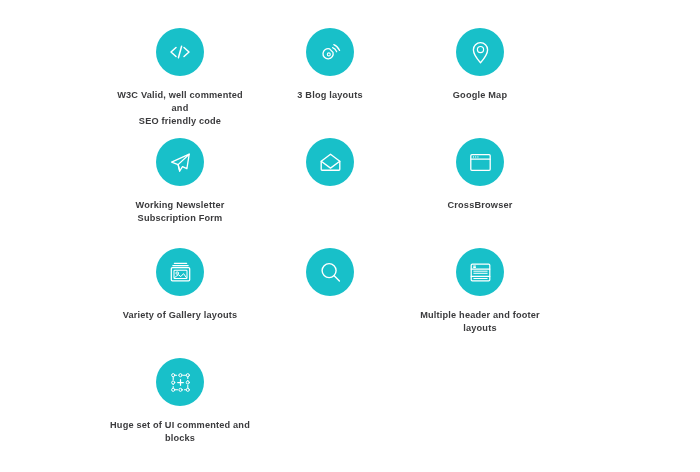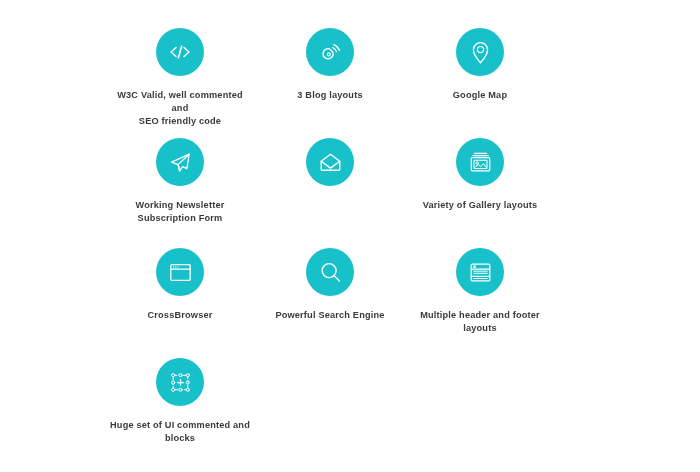--- a/index.html
+++ b/index.html
@@ -119,53 +119,52 @@
     <div class="icon-badge">
       <svg width="27" height="27" viewBox="0 0 27 27" fill="none" stroke="#ffffff" stroke-width="1.35" stroke-linecap="round" stroke-linejoin="round">
         <path d="M4.2 12.3 L13.5 5.3 L22.8 12.3 v8.0 a0.9 0.9 0 0 1 -0.9 0.9 H5.1 a0.9 0.9 0 0 1 -0.9 -0.9 z"></path>
         <polyline points="4.2,12.3 13.5,19.1 22.8,12.3"></polyline>
       </svg>
     </div>
   </div>
 
   <div class="feature-item">
     <div class="icon-badge">
+      <svg width="27" height="27" viewBox="0 0 27 27" fill="none" stroke="#ffffff" stroke-width="1.3" stroke-linecap="round" stroke-linejoin="round">
+        <rect x="3.8" y="5.6" width="19.4" height="15.8" rx="1.1"></rect>
+        <line x1="3.8" y1="10.2" x2="23.2" y2="10.2"></line>
+        <circle cx="6.5" cy="7.9" r="0.62" fill="#ffffff" stroke="none"></circle>
+        <circle cx="8.7" cy="7.9" r="0.62" fill="#ffffff" stroke="none"></circle>
+        <circle cx="10.9" cy="7.9" r="0.62" fill="#ffffff" stroke="none"></circle>
+      </svg>
+    </div>
+    <div class="feature-label">CrossBrowser</div>
+  </div>
+
+  <div class="feature-item">
+    <div class="icon-badge">
       <svg width="27" height="27" viewBox="0 0 27 27" fill="none" stroke="#ffffff" stroke-width="1.25" stroke-linecap="round" stroke-linejoin="round">
         <line x1="7.3" y1="4.3" x2="19.7" y2="4.3" stroke-width="1.15"></line>
         <line x1="5.8" y1="6.6" x2="21.2" y2="6.6" stroke-width="1.15"></line>
         <rect x="4.3" y="8.6" width="18.4" height="13.3" rx="1.1"></rect>
         <rect x="7.0" y="11.2" width="13.0" height="8.2" rx="0.7" stroke-width="1.05"></rect>
         <circle cx="10.2" cy="14.1" r="1.25" stroke-width="1.0"></circle>
         <polyline points="7.6,18.6 11.3,15.6 13.8,17.6 16.5,14.6 19.4,18.6" stroke-width="1.0"></polyline>
       </svg>
     </div>
     <div class="feature-label">Variety of Gallery layouts</div>
   </div>
 
   <div class="feature-item">
     <div class="icon-badge">
-      <svg width="27" height="27" viewBox="0 0 27 27" fill="none" stroke="#ffffff" stroke-width="1.3" stroke-linecap="round" stroke-linejoin="round">
-        <rect x="3.8" y="5.6" width="19.4" height="15.8" rx="1.1"></rect>
-        <line x1="3.8" y1="10.2" x2="23.2" y2="10.2"></line>
-        <circle cx="6.5" cy="7.9" r="0.62" fill="#ffffff" stroke="none"></circle>
-        <circle cx="8.7" cy="7.9" r="0.62" fill="#ffffff" stroke="none"></circle>
-        <circle cx="10.9" cy="7.9" r="0.62" fill="#ffffff" stroke="none"></circle>
-      </svg>
-    </div>
-    <div class="feature-label">CrossBrowser</div>
-  </div>
-
-  <div class="feature-item">
-    <div class="icon-badge">
       <svg width="27" height="27" viewBox="0 0 27 27" fill="none" stroke="#ffffff" stroke-width="1.4" stroke-linecap="round" stroke-linejoin="round">
         <circle cx="12.1" cy="11.6" r="7.0"></circle>
         <line x1="17.2" y1="16.7" x2="22.4" y2="22.0"></line>
       </svg>
     </div>
-    <div class="feature-label">Powerful Search Engine</div>
   </div>
 
   <div class="feature-item">
     <div class="icon-badge">
       <svg width="27" height="27" viewBox="0 0 27 27" fill="none" stroke="#ffffff" stroke-width="1.25" stroke-linecap="round" stroke-linejoin="round">
         <rect x="4.2" y="5.2" width="18.6" height="16.6" rx="1.1"></rect>
         <line x1="4.2" y1="10.0" x2="22.8" y2="10.0"></line>
         <line x1="4.2" y1="17.3" x2="22.8" y2="17.3"></line>
         <line x1="6.6" y1="7.1" x2="8.5" y2="7.1" stroke-width="1.05"></line>
         <line x1="6.6" y1="8.5" x2="8.5" y2="8.5" stroke-width="1.05"></line>

